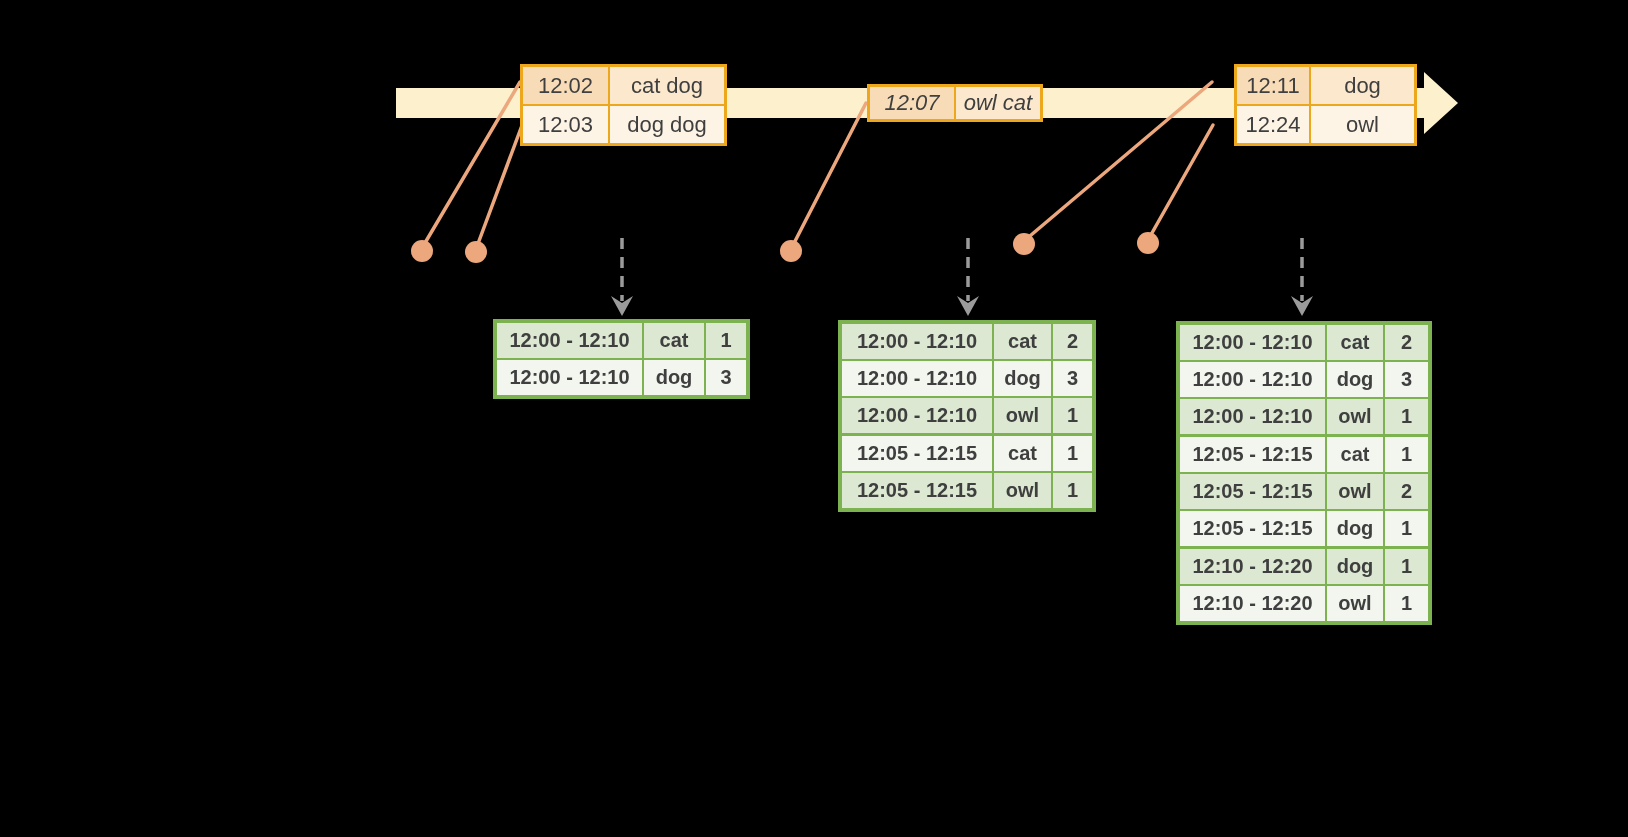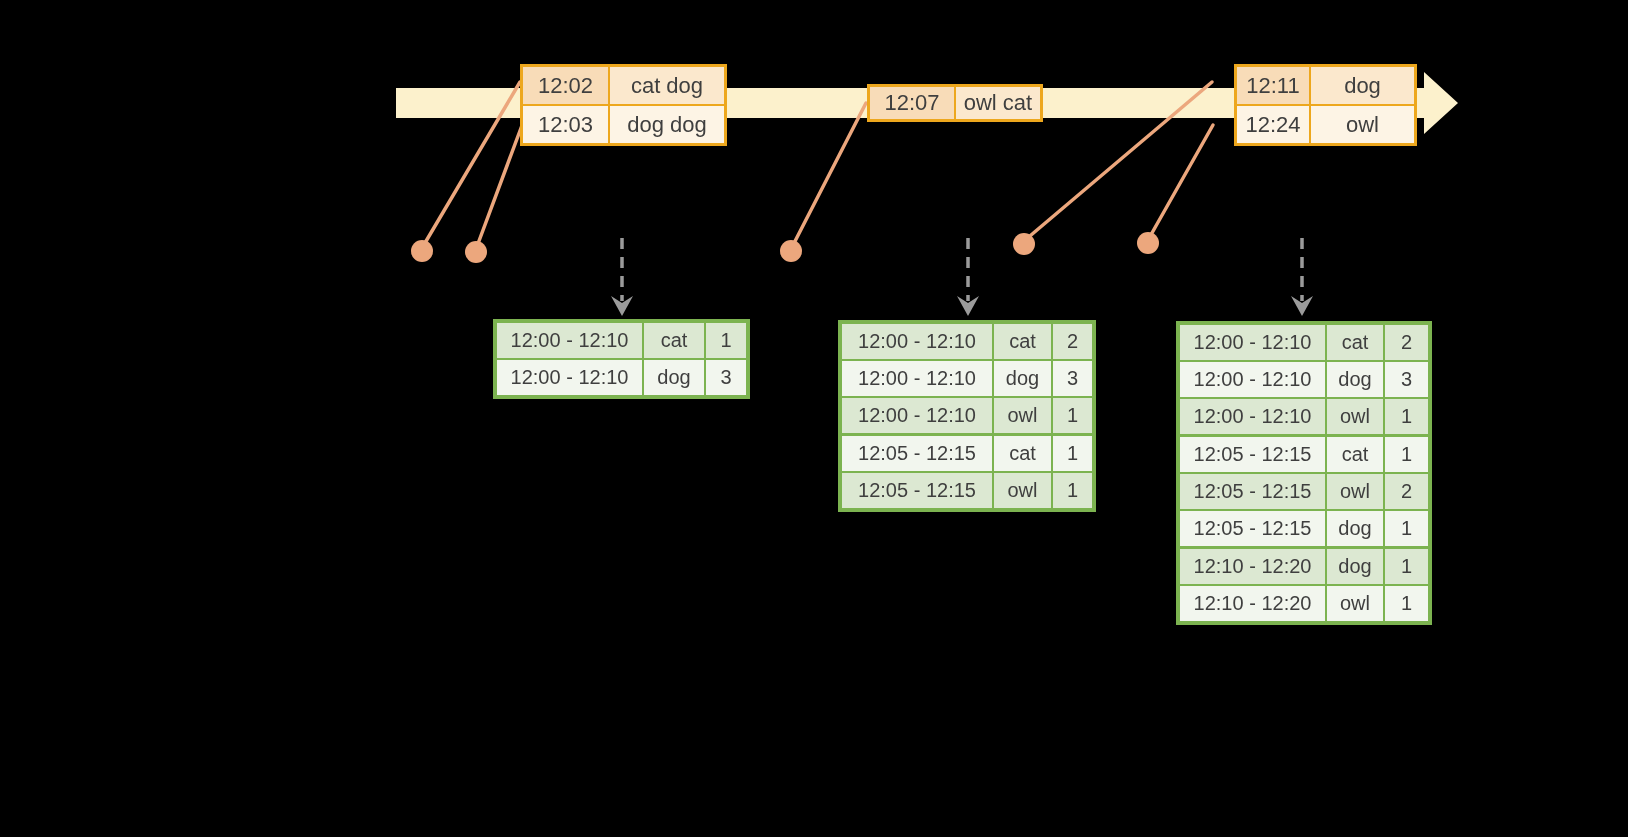--- a/index.html
+++ b/index.html
@@ -13,32 +13,32 @@
     background:var(--background);
     font-family:"Liberation Sans", sans-serif; color:var(--text);
   }
   #layer-svg{position:absolute;left:0;top:0;}
   
   .etable{
     position:absolute; display:grid; gap:2px;
     background:var(--event_border); border:3px solid var(--event_border);
     grid-auto-rows:37px;
   }
-  .etable.single{grid-auto-rows:32px;}
+  .etable.single{grid-auto-rows:32px;font-style:italic;}
   .ecell{
     display:flex; align-items:center; justify-content:center;
     font-size:22px; color:var(--text); white-space:nowrap;
   }
   .peach{background:var(--event_peach);}
   .peach-light{background:var(--event_peach_light);}
   .cream{background:var(--event_cream);}
   
   .gtable{
     position:absolute; display:flex; flex-direction:column; gap:3px;
-    background:var(--result_green); border:4px solid var(--result_green);
+    background:var(--result_green); border:4px solid var(--result_green);font-weight:bold;
   }
   .ggroup{display:grid; gap:2px; background:var(--result_green); grid-auto-rows:35px;}
   .gcell{
     display:flex; align-items:center; justify-content:center;
     font-size:20px; color:var(--text); white-space:nowrap;
   }
   .tint{background:var(--row_tint);}
   .light{background:var(--row_light);}
 </style>
 </head>

